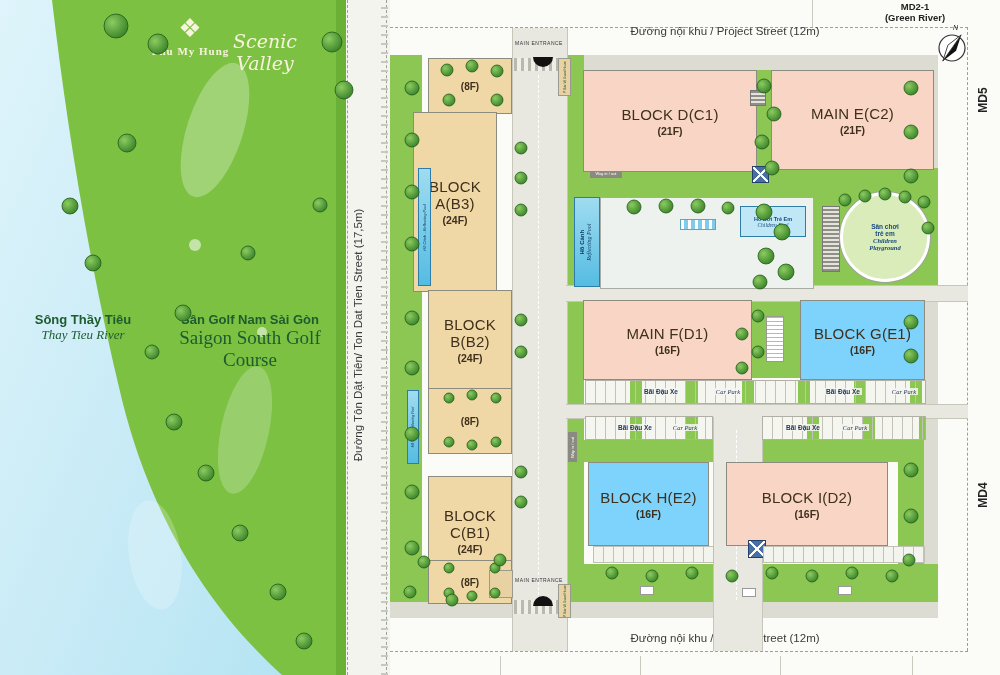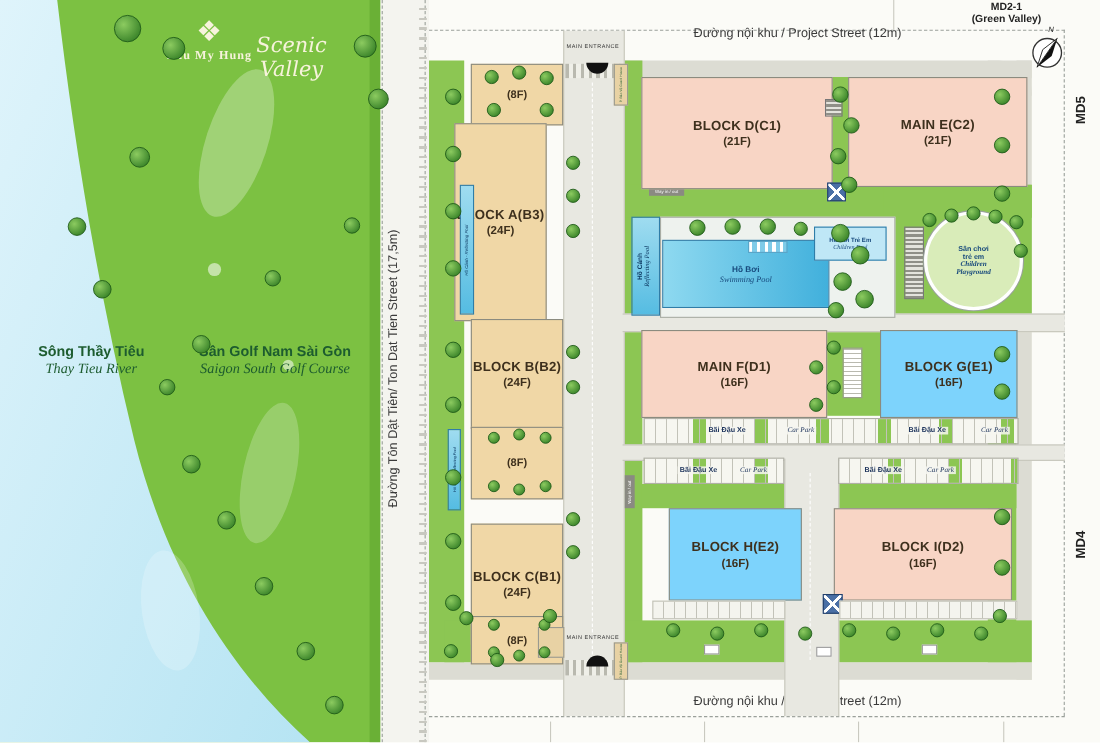--- a/index.html
+++ b/index.html
@@ -13,21 +13,21 @@
   .dash-l{border-left:1.5px dashed #9aa09a}
   .vwrap{position:absolute;display:flex;align-items:center;justify-content:center}
   .vwrap>span, .vwrap>div{transform:rotate(-90deg);white-space:nowrap}
   
   .ring{background:#dcdcd3}
   .green{background:#8cc653}
   .road{background:#e8e8e1;border-left:1px solid #c6c6bb;border-right:1px solid #c6c6bb}
   .roadh{background:#e8e8e1;border-top:1px solid #c6c6bb;border-bottom:1px solid #c6c6bb}
   .block{border:1px solid #8b8b7f;display:flex;flex-direction:column;align-items:center;justify-content:center;text-align:center}
   .tan{background:#f0d7a6}.pink{background:#f8d5c5}.yellow{background:#7dd3fc}
-  .bname{font-weight:bold;font-size:12px;color:#3e301d;letter-spacing:.2px}
+  .bname{font-weight:normal;font-size:15px;color:#3e301d;letter-spacing:.2px}
   .bfloors{font-weight:bold;font-size:10.5px;color:#3e301d;margin-top:2px}
   .lowrise-label{font-weight:bold;font-size:10px;color:#3e301d}
   .poolstrip{background:linear-gradient(180deg,#9fdcf0,#55bce2);border:1px solid #2e7da8}
   .navy{color:#17497c}
   .carpark{background:
       repeating-linear-gradient(90deg, rgba(0,0,0,0) 0 9px, #c2c2b8 9px 10px),
       repeating-linear-gradient(90deg, #f6f6f0 0 44px, #8cc653 44px 56px);
       border:1px solid #b0b0a6}
   .cp-vi{font-weight:bold;font-size:6.5px;color:#21375e;background:rgba(246,246,240,.85);padding:0 2px;white-space:nowrap}
   .cp-en{font-style:italic;font-size:6.5px;color:#21375e;background:rgba(246,246,240,.85);padding:0 2px;
@@ -68,21 +68,21 @@
   <div class="abs" style="left:160px;top:12px;width:60px;height:34px;text-align:center;color:#f7f3dc;font-size:26px;line-height:32px">❖</div>
   <div class="abs" style="left:128px;top:45px;width:125px;text-align:center;color:#f7f3dc;font-weight:bold;font-size:11px;letter-spacing:1px;font-family:'Liberation Serif',serif">Phu My Hung</div>
   <div class="abs" style="left:210px;top:30px;width:110px;text-align:center;color:#f7f3dc;font-style:italic;font-size:19px;font-family:'DejaVu Serif',serif">Scenic Valley</div>
 
   <div class="abs" style="left:18px;top:312px;width:130px;text-align:center">
     <div style="color:#1d5c2f;font-weight:600;font-size:13px">Sông Thầy Tiêu</div>
     <div style="color:#1d5c2f;font-style:italic;font-size:13px;font-family:'Liberation Serif',serif">Thay Tieu River</div>
   </div>
   <div class="abs" style="left:160px;top:312px;width:180px;text-align:center">
     <div style="color:#1d5c2f;font-weight:600;font-size:13px">Sân Golf Nam Sài Gòn</div>
-    <div style="color:#1d5c2f;font-style:italic;font-size:13px;font-family:'Liberation Serif',serif">Saigon South Golf Course</div>
+    <div style="color:#1d5c2f;font-size:19px;font-family:'Liberation Serif',serif">Saigon South Golf Course</div>
   </div>
 
   <div class="abs" style="left:346px;top:0;width:44px;height:675px;background:#f4f4ef"></div>
   <div class="abs dash-l" style="left:347px;top:0;height:675px;width:0"></div>
   <div class="abs dash-l" style="left:386px;top:0;height:675px;width:0"></div>
   <div class="abs" style="left:381px;top:0;width:7px;height:675px;background:repeating-linear-gradient(0deg,#c8c8c0 0 2px,transparent 2px 9px)"></div>
   <div class="vwrap" style="left:218px;top:328px;width:280px;height:14px;left:218px"></div>
   <div class="vwrap" style="left:216px;top:328px;width:284px;height:14px;transform:translateX(142px) translateX(-142px)">
   </div>
   <div class="vwrap" style="left:214px;top:328px;width:288px;height:14px;">
@@ -90,21 +90,21 @@
   <div class="vwrap" style="left:213px;top:328px;width:290px;height:14px">
     <span class="street-label">Đường Tôn Dật Tiên/ Ton Dat Tien Street (17,5m)</span>
   </div>
 
   <div class="abs dash-t" style="left:390px;top:27px;width:578px;height:0"></div>
   <div class="abs dash-t" style="left:390px;top:651px;width:578px;height:0"></div>
   <div class="abs dash-l" style="left:967px;top:27px;width:0;height:624px"></div>
 
   <div class="abs lotline" style="left:812px;top:0;width:1px;height:27px"></div>
   <div class="abs" style="left:845px;top:1px;width:140px;text-align:center;font-weight:bold;font-size:9.5px;color:#222">MD2-1</div>
-  <div class="abs" style="left:845px;top:12px;width:140px;text-align:center;font-weight:bold;font-size:9.5px;color:#222">(Green Valley)</div>
+  <div class="abs" style="left:845px;top:12px;width:140px;text-align:center;font-weight:bold;font-size:9.5px;color:#222">(Green River)</div>
 
   <div class="vwrap" style="left:972px;top:80px;width:22px;height:40px">
     <span style="font-weight:bold;font-size:12px;color:#222">MD5</span>
   </div>
   <div class="vwrap" style="left:972px;top:475px;width:22px;height:40px">
     <span style="font-weight:bold;font-size:12px;color:#222">MD4</span>
   </div>
 
   <div class="abs lotline" style="left:500px;top:656px;width:1px;height:19px"></div>
   <div class="abs lotline" style="left:640px;top:656px;width:1px;height:19px"></div>
@@ -207,24 +207,20 @@
   <div class="abs util" style="left:750px;top:90px;width:14px;height:14px"></div>
   <div class="xbox" style="left:752px;top:166px;width:15px;height:15px"></div>
 
   <div class="abs" style="left:600px;top:197px;width:212px;height:90px;background:#eef2ee;border:1px solid #a8aca4"></div>
   <div class="vwrap poolstrip" style="left:574px;top:197px;width:24px;height:88px">
     <div style="text-align:center;line-height:1.2">
       <div style="font-weight:bold;font-size:6px;color:#0e3a63">Hồ Cảnh</div>
       <div style="font-style:italic;font-size:6px;color:#0e3a63;font-family:'Liberation Serif',serif">Reflecting Pool</div>
     </div>
   </div>
-  <div class="abs flexc" style="left:602px;top:218px;width:150px;height:60px;background:linear-gradient(90deg,#8ed9f0,#41b0dc);border:1px solid #2e7da8">
-    <span style="font-weight:bold;font-size:7.5px" class="navy">Hồ Bơi</span>
-    <span style="font-style:italic;font-size:7.5px;font-family:'Liberation Serif',serif" class="navy">Swimming Pool</span>
-  </div>
   <div class="abs" style="left:680px;top:219px;width:34px;height:9px;background:repeating-linear-gradient(90deg,#fff 0 3px,#7fcbe8 3px 7px);border:1px solid #5aa5c8"></div>
   <div class="abs flexc" style="left:740px;top:206px;width:64px;height:29px;background:#bfe7f6;border:1px solid #2e7da8">
     <span style="font-weight:bold;font-size:5.5px" class="navy">Hồ Bơi Trẻ Em</span>
     <span style="font-style:italic;font-size:5.5px;font-family:'Liberation Serif',serif" class="navy">Children Pool</span>
   </div>
 
   <div class="abs util" style="left:822px;top:206px;width:16px;height:64px"></div>
   <div class="abs flexc" style="left:840px;top:192px;width:84px;height:84px;border-radius:50%;background:#d9ecb9;border:3px solid #fff;box-shadow:0 0 0 1px #9aa39a">
     <span style="font-weight:bold;font-size:6.5px" class="navy">Sân chơi</span>
     <span style="font-weight:bold;font-size:6.5px" class="navy">trẻ em</span>
@@ -264,25 +260,25 @@
   <div class="abs flexc" style="left:662px;top:422px;width:46px;height:10px">
     <span class="cp-en">Car Park</span>
     </div>
   <div class="abs flexc" style="left:772px;top:422px;width:62px;height:10px">
     <span class="cp-vi">Bãi Đậu Xe</span>
     </div>
   <div class="abs flexc" style="left:832px;top:422px;width:46px;height:10px">
     <span class="cp-en">Car Park</span>
     </div>
 
-  <div class="abs block yellow" style="left:608px;top:462px;width:119px;height:82px">
+  <div class="abs block yellow" style="left:588px;top:462px;width:119px;height:82px">
     <span class="bname">BLOCK H(E2)</span>
     <span class="bfloors">(16F)</span>
   </div>
-  <div class="abs block pink" style="left:758px;top:462px;width:160px;height:82px">
+  <div class="abs block pink" style="left:726px;top:462px;width:160px;height:82px">
     <span class="bname">BLOCK I(D2)</span>
     <span class="bfloors">(16F)</span>
   </div>
   <div class="xbox" style="left:748px;top:540px;width:16px;height:16px"></div>
 
   <div class="abs stall" style="left:593px;top:546px;width:119px;height:15px"></div>
   <div class="abs stall" style="left:763px;top:546px;width:160px;height:15px"></div>
 
   <div class="abs" style="left:640px;top:586px;width:12px;height:7px;background:#fff;border:1px solid #999"></div>
   <div class="abs" style="left:742px;top:588px;width:12px;height:7px;background:#fff;border:1px solid #999"></div>

